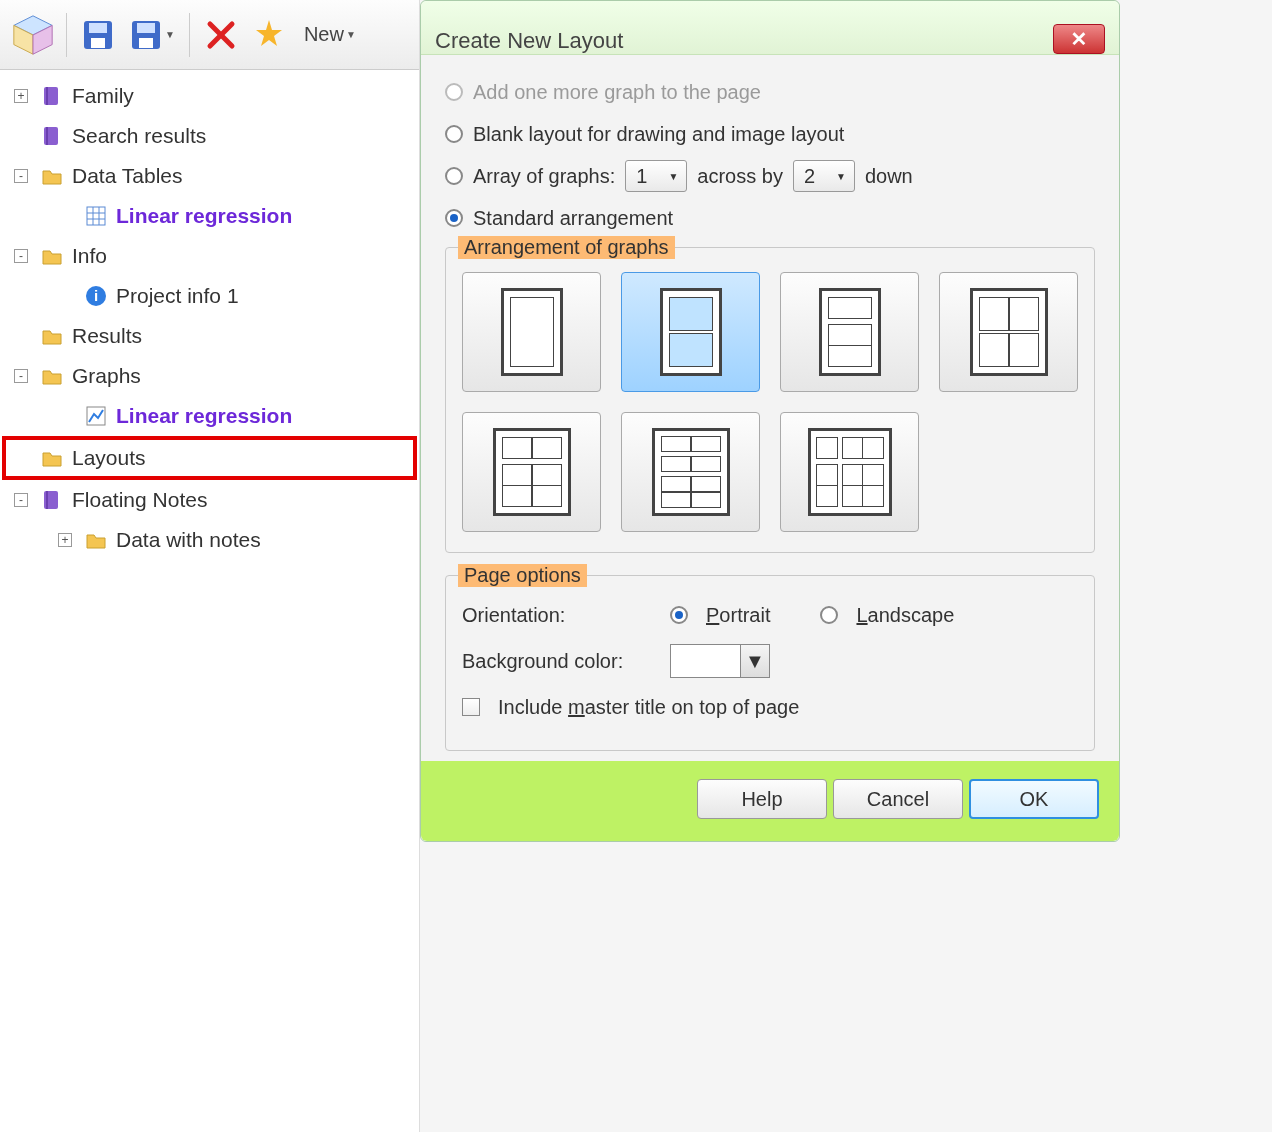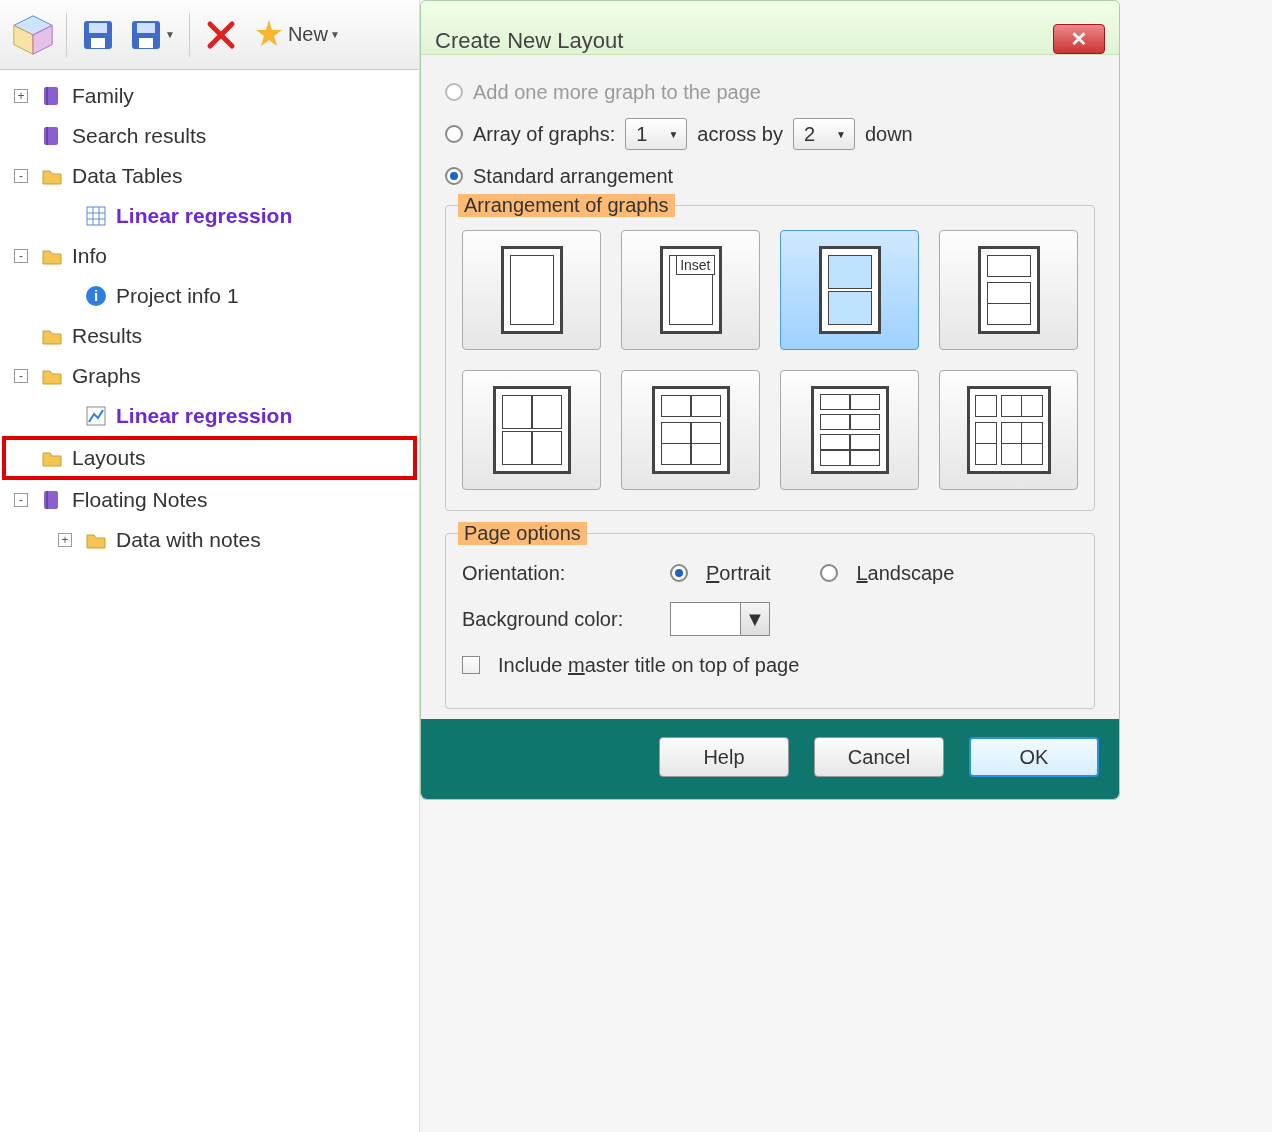--- a/index.html
+++ b/index.html
@@ -37,21 +37,21 @@
   .toolbar .spacer { width: 46px; height: 46px; }
   .toolbar svg.cube { width: 46px; height: 46px; }
   .toolbar-sep { width: 1px; height: 44px; background: #ccc; margin: 0 4px;}
   .toolbar-btn {
     display: flex; align-items: center;
     height: 40px; padding: 2px 4px;
     border-radius: 3px;
   }
   .toolbar-btn svg { width: 34px; height: 34px; }
   .toolbar-btn .caret { font-size: 10px; margin-left: 2px; color:#555;}
-  .toolbar-new-label { font-size: 20px; color:#444; margin-left:2px;}
+  .toolbar-new-label { font-size: 20px; color:#444; margin-left:18px;}
 
   .tree {
     padding: 6px 4px;
     font-size: 21px;
     color: #333;
   }
   .tree-row {
     display: flex;
     align-items: center;
     height: 40px;
@@ -202,23 +202,23 @@
     display:flex; align-items:center; justify-content:center;
     background:linear-gradient(#f5f5f5,#ddd);
   }
   .checkbox{
     width:18px; height:18px; border:1px solid #888;
     background:linear-gradient(#fff,#eee);
   }
 
   .dialog-buttons{
     display:flex; justify-content:flex-end;
-    gap: 25px;
+    gap: 6px;
     padding: 18px 20px 22px 20px;
-    background:#0f766e;
+    background:#bef264;
     border-radius:0 0 6px 6px;
   }
   .btn{
     min-width: 130px; height: 40px;
     border: 1px solid #999; border-radius:4px;
     background: linear-gradient(#fdfdfd,#e6e6e6);
     display:flex; align-items:center; justify-content:center;
     font-size: 20px;
   }
   .btn.primary{
@@ -399,20 +399,24 @@
     </span>
   </div>
 
   <div class="dialog-body">
 
     <div class="radio-row disabled">
       <span class="radio disabled"></span>
       <span>Add one more graph to the page</span>
     </div>
 
+    <div class="radio-row">
+      <span class="radio"></span>
+      <span>Blank layout for drawing and image layout</span>
+    </div>
 
     <div class="radio-row">
       <span class="radio"></span>
       <span>Array of graphs:</span>
       <span class="select">
         <span>1</span>
         <span class="caret">▼</span>
       </span>
       <span>across by</span>
       <span class="select">
@@ -430,26 +434,20 @@
     <div class="groupbox">
       <span class="groupbox-title">Arrangement of graphs</span>
       <div class="arr-grid">
 
         <div class="arr-btn">
           <div class="arr-inner" style="width:62px;height:88px;">
             <div class="pane" style="left:6px;top:6px;right:6px;bottom:6px;"></div>
           </div>
         </div>
 
-        <div class="arr-btn">
-          <div class="arr-inner" style="width:62px;height:88px;">
-            <div class="pane" style="left:6px;top:6px;right:6px;bottom:6px;"></div>
-            <span class="arr-label-inset">Inset</span>
-          </div>
-        </div>
 
         <div class="arr-btn selected">
           <div class="arr-inner sel" style="width:62px;height:88px;">
             <div class="pane" style="left:6px;top:6px;right:6px;height:34px;"></div>
             <div class="pane" style="left:6px;bottom:6px;right:6px;height:34px;"></div>
           </div>
         </div>
 
         <div class="arr-btn">
           <div class="arr-inner" style="width:62px;height:88px;">

